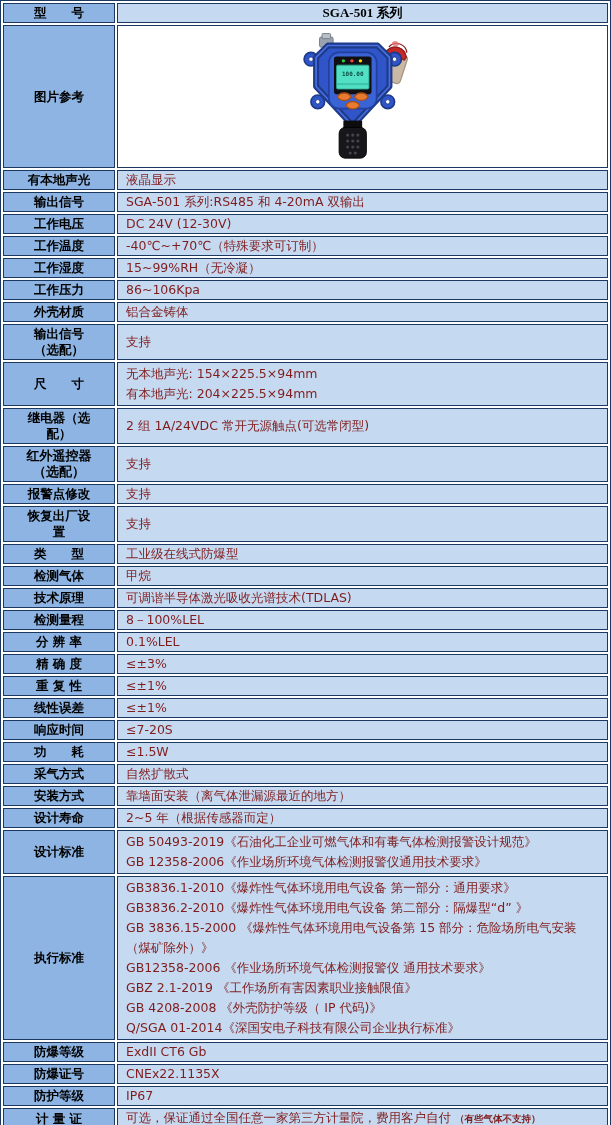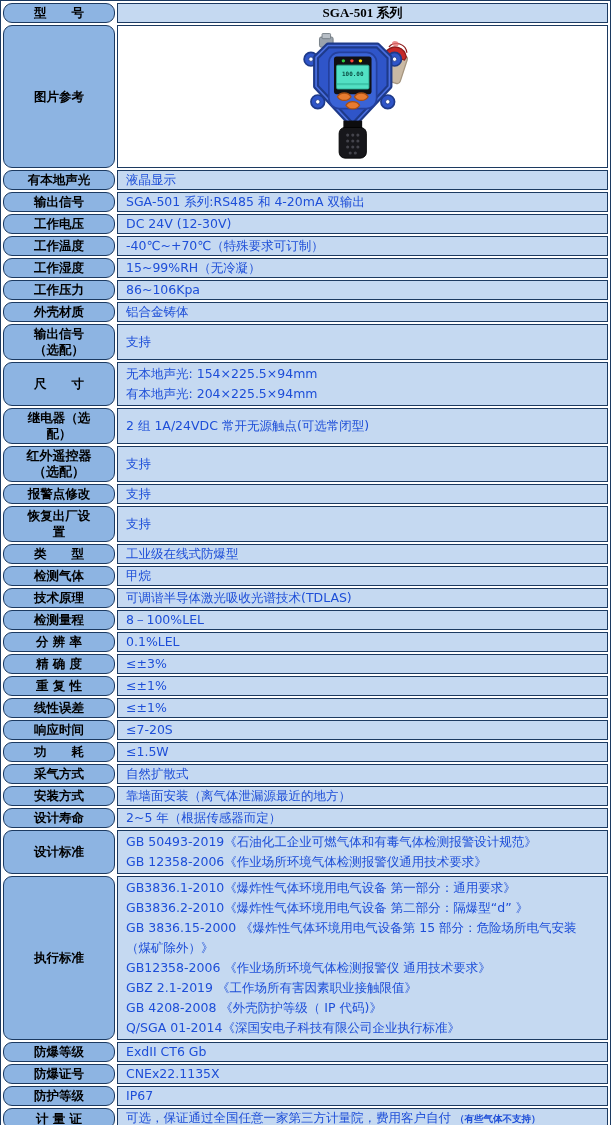--- a/index.html
+++ b/index.html
@@ -28,26 +28,25 @@
   }
   td.label-cell {
     width: 112px;
     background: #8DB4E2;
     color: #000000;
     font-weight: bold;
     font-size: 12.5px;
     text-align: center;
     padding: 1px 18px;
     line-height: 16px;
-    border-radius: 9px;
   }
   td.label-cell.small-label { font-size: 13px; }
   td.value-cell {
     background: #C5D9F1;
-    color: #1d4ed8;
+    color: #7f1d1d;
     font-size: 12.5px;
     text-align: left;
     padding: 1px 8px;
   }
   td.value-cell .line { line-height: 16px; }
   td.value-cell.multiline .line { line-height: 20px; }
   tr.header-row td.value-cell {
     text-align: center;
     font-weight: bold;
     color: #000000;

